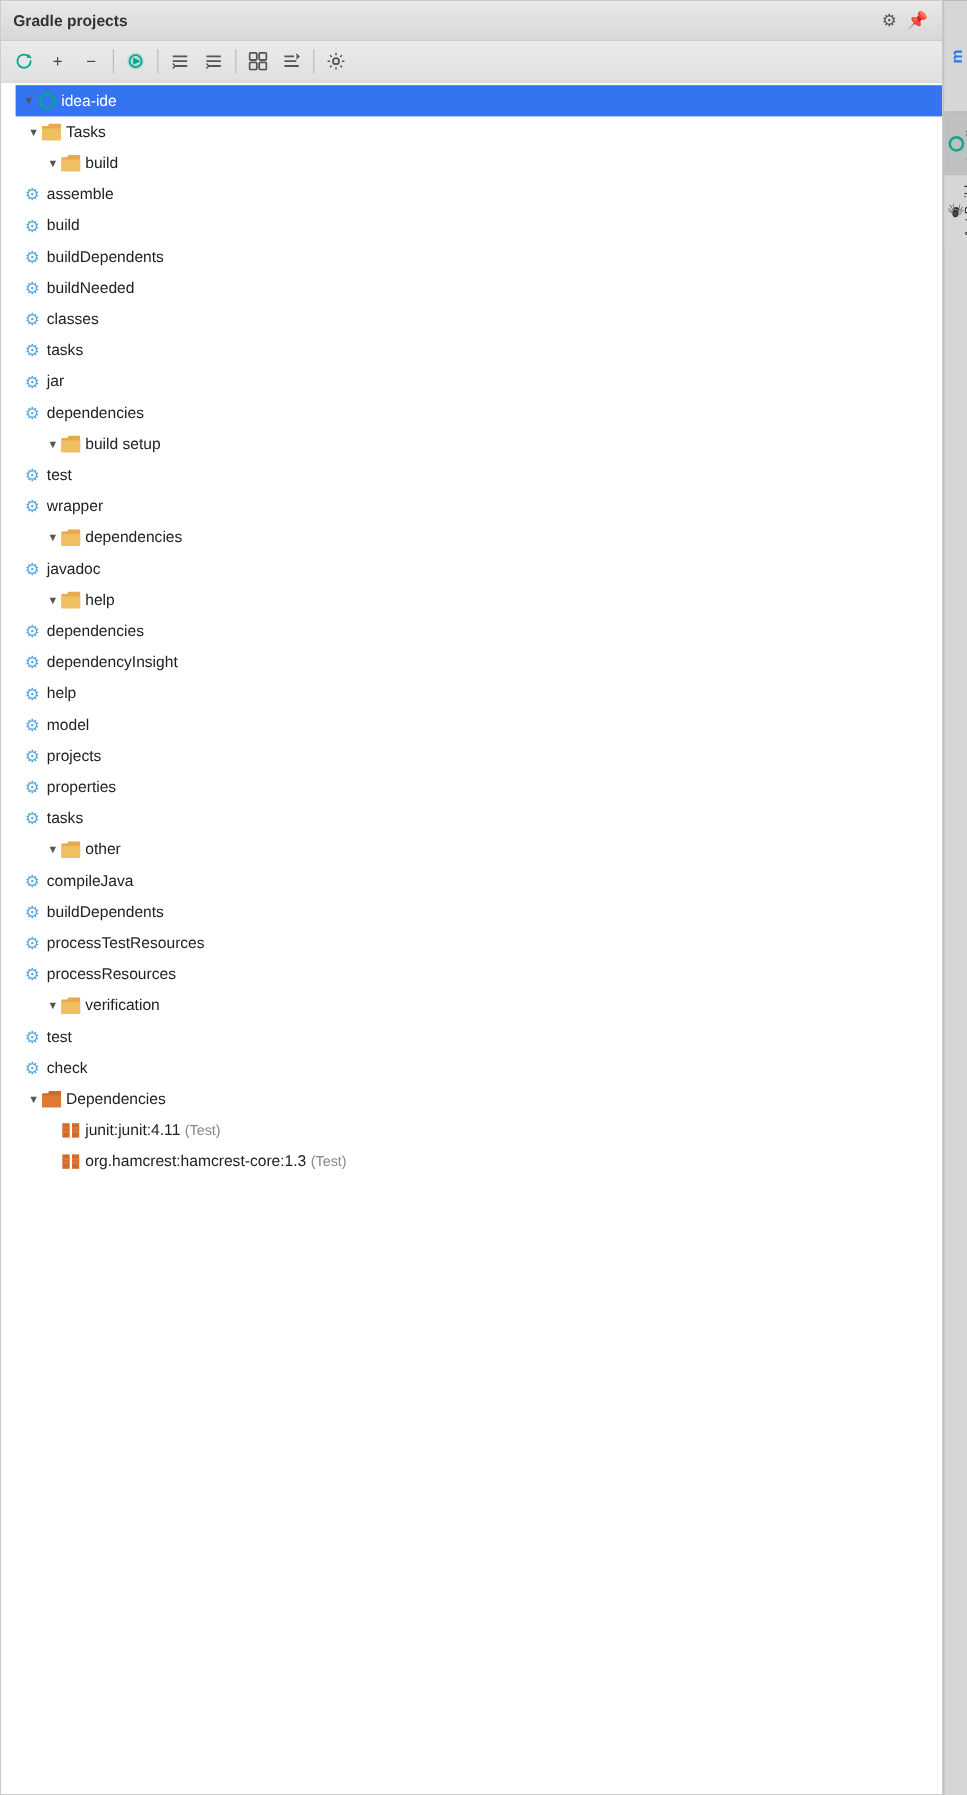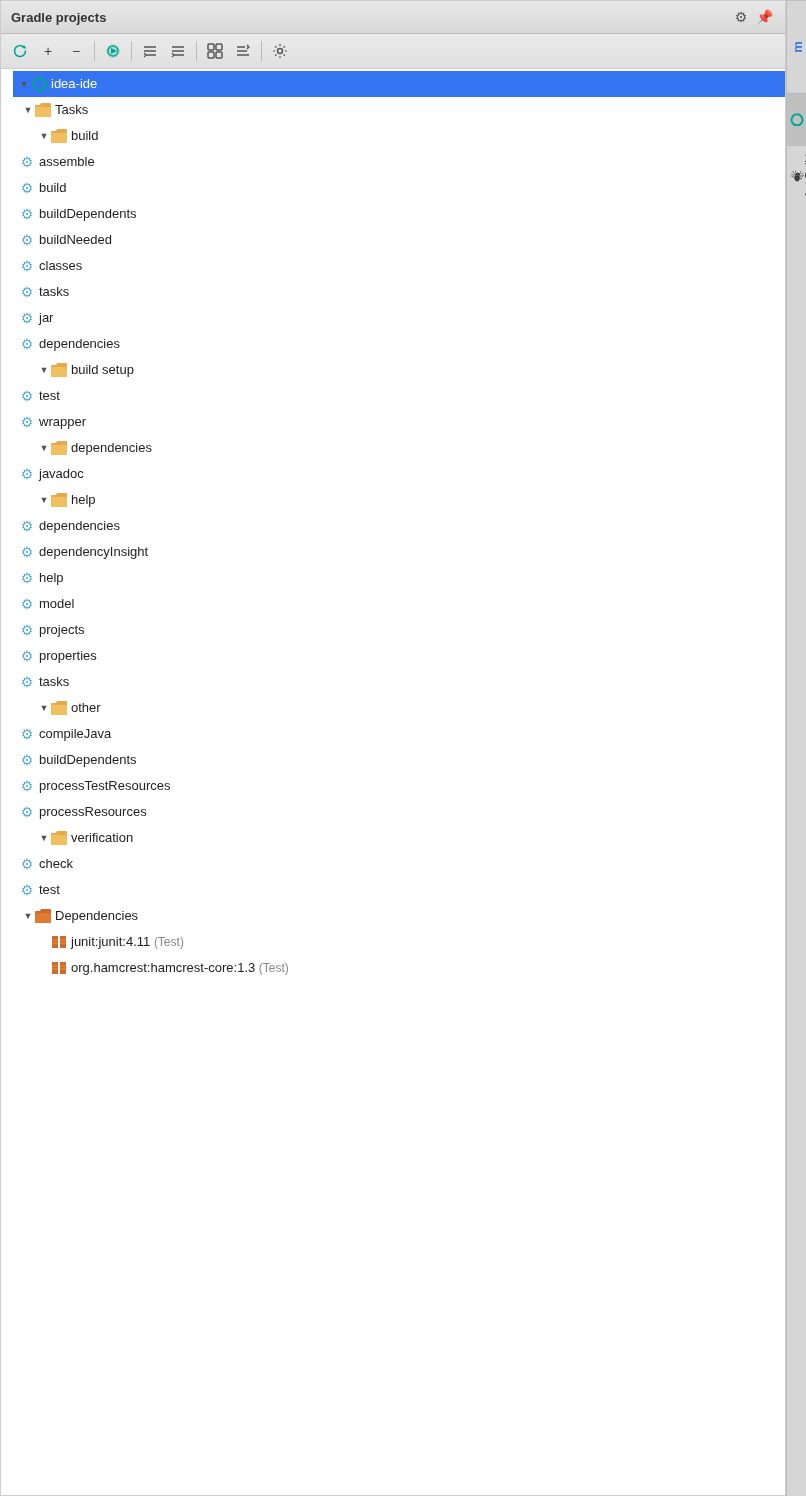--- a/index.html
+++ b/index.html
@@ -432,26 +432,26 @@
         <svg width="16" height="14" viewBox="0 0 16 14">
           <path d="M0 3 Q0 2 1 2 L5 2 L6 0 L15 0 Q16 0 16 1 L16 13 Q16 14 15 14 L1 14 Q0 14 0 13 Z" fill="#E8A84C"></path>
           <path d="M0 4 L16 4 L16 13 Q16 14 15 14 L1 14 Q0 14 0 13 Z" fill="#F0C060"></path>
         </svg>
       </span>
       <span class="item-label">verification</span>
     </div>
     <div class="tree-item indent-3">
       <span class="toggle-arrow leaf"></span>
       <span class="item-icon gear-icon"></span>
+      <span class="item-label">test</span>
+    </div>
+    <div class="tree-item indent-3">
+      <span class="toggle-arrow leaf"></span>
+      <span class="item-icon gear-icon"></span>
       <span class="item-label">check</span>
-    </div>
-    <div class="tree-item indent-3">
-      <span class="toggle-arrow leaf"></span>
-      <span class="item-icon gear-icon"></span>
-      <span class="item-label">test</span>
     </div>
 
     <div class="tree-item indent-1">
       <span class="toggle-arrow expanded"></span>
       <span class="item-icon">
         <svg width="16" height="14" viewBox="0 0 16 14">
           <path d="M0 3 Q0 2 1 2 L5 2 L6 0 L15 0 Q16 0 16 1 L16 13 Q16 14 15 14 L1 14 Q0 14 0 13 Z" fill="#cc6b2c"></path>
           <path d="M0 4 L16 4 L16 13 Q16 14 15 14 L1 14 Q0 14 0 13 Z" fill="#e07a30"></path>
         </svg>
       </span>

